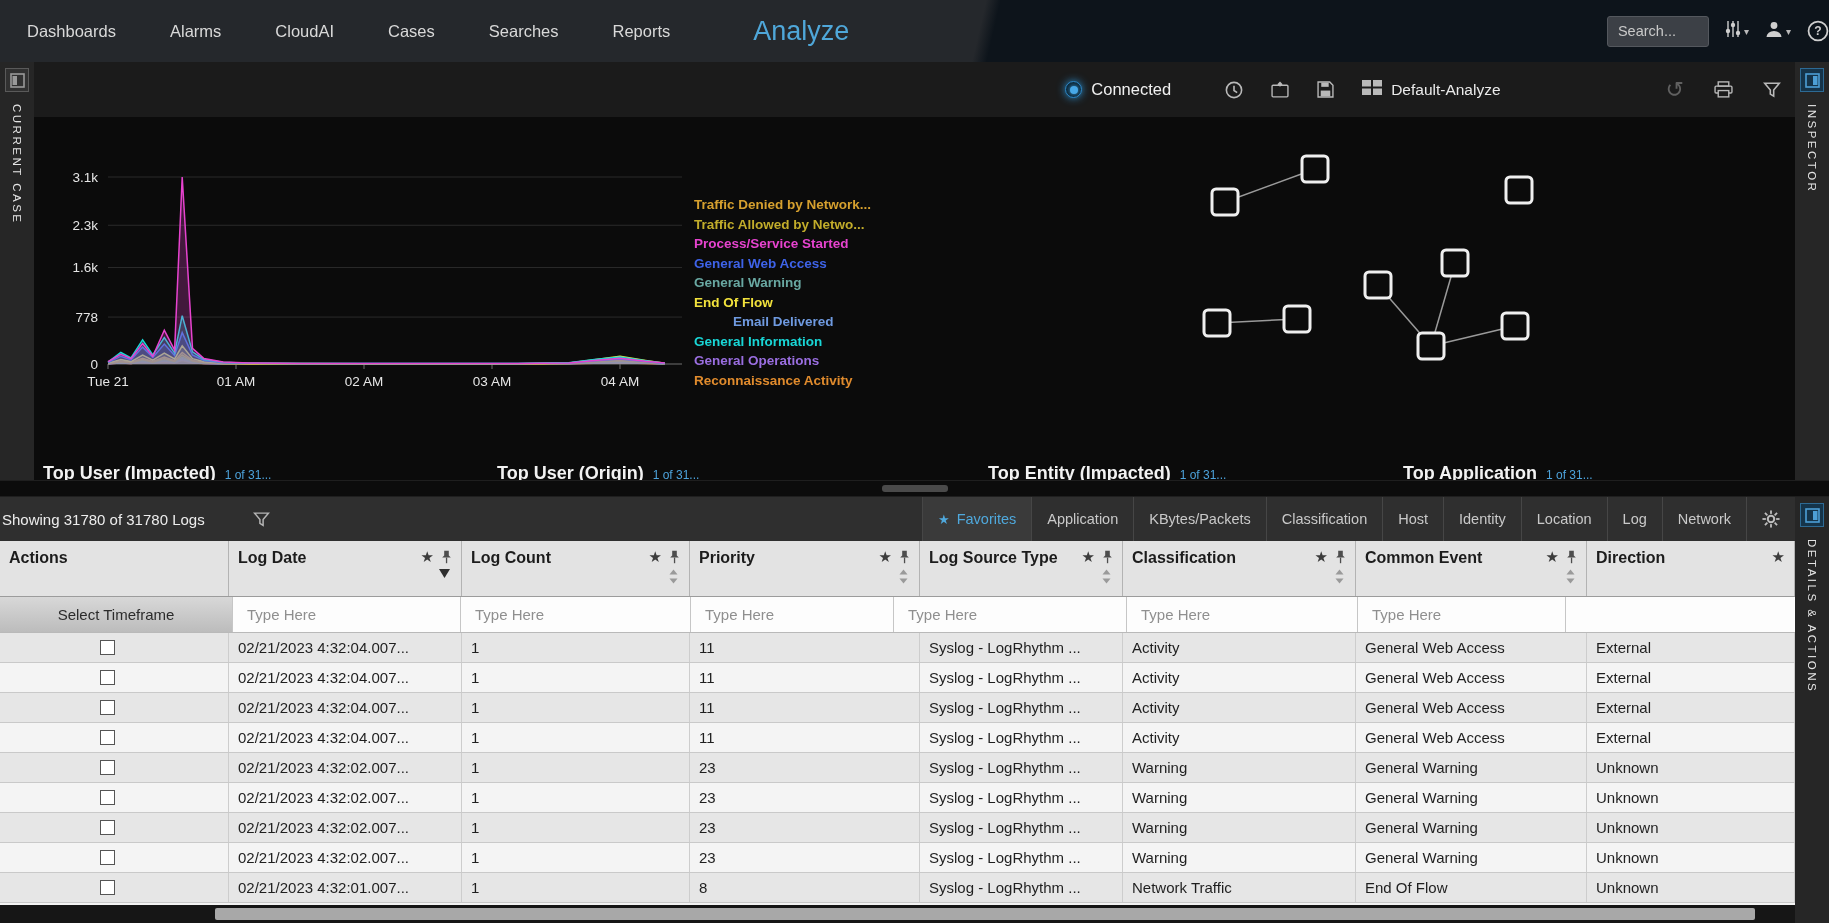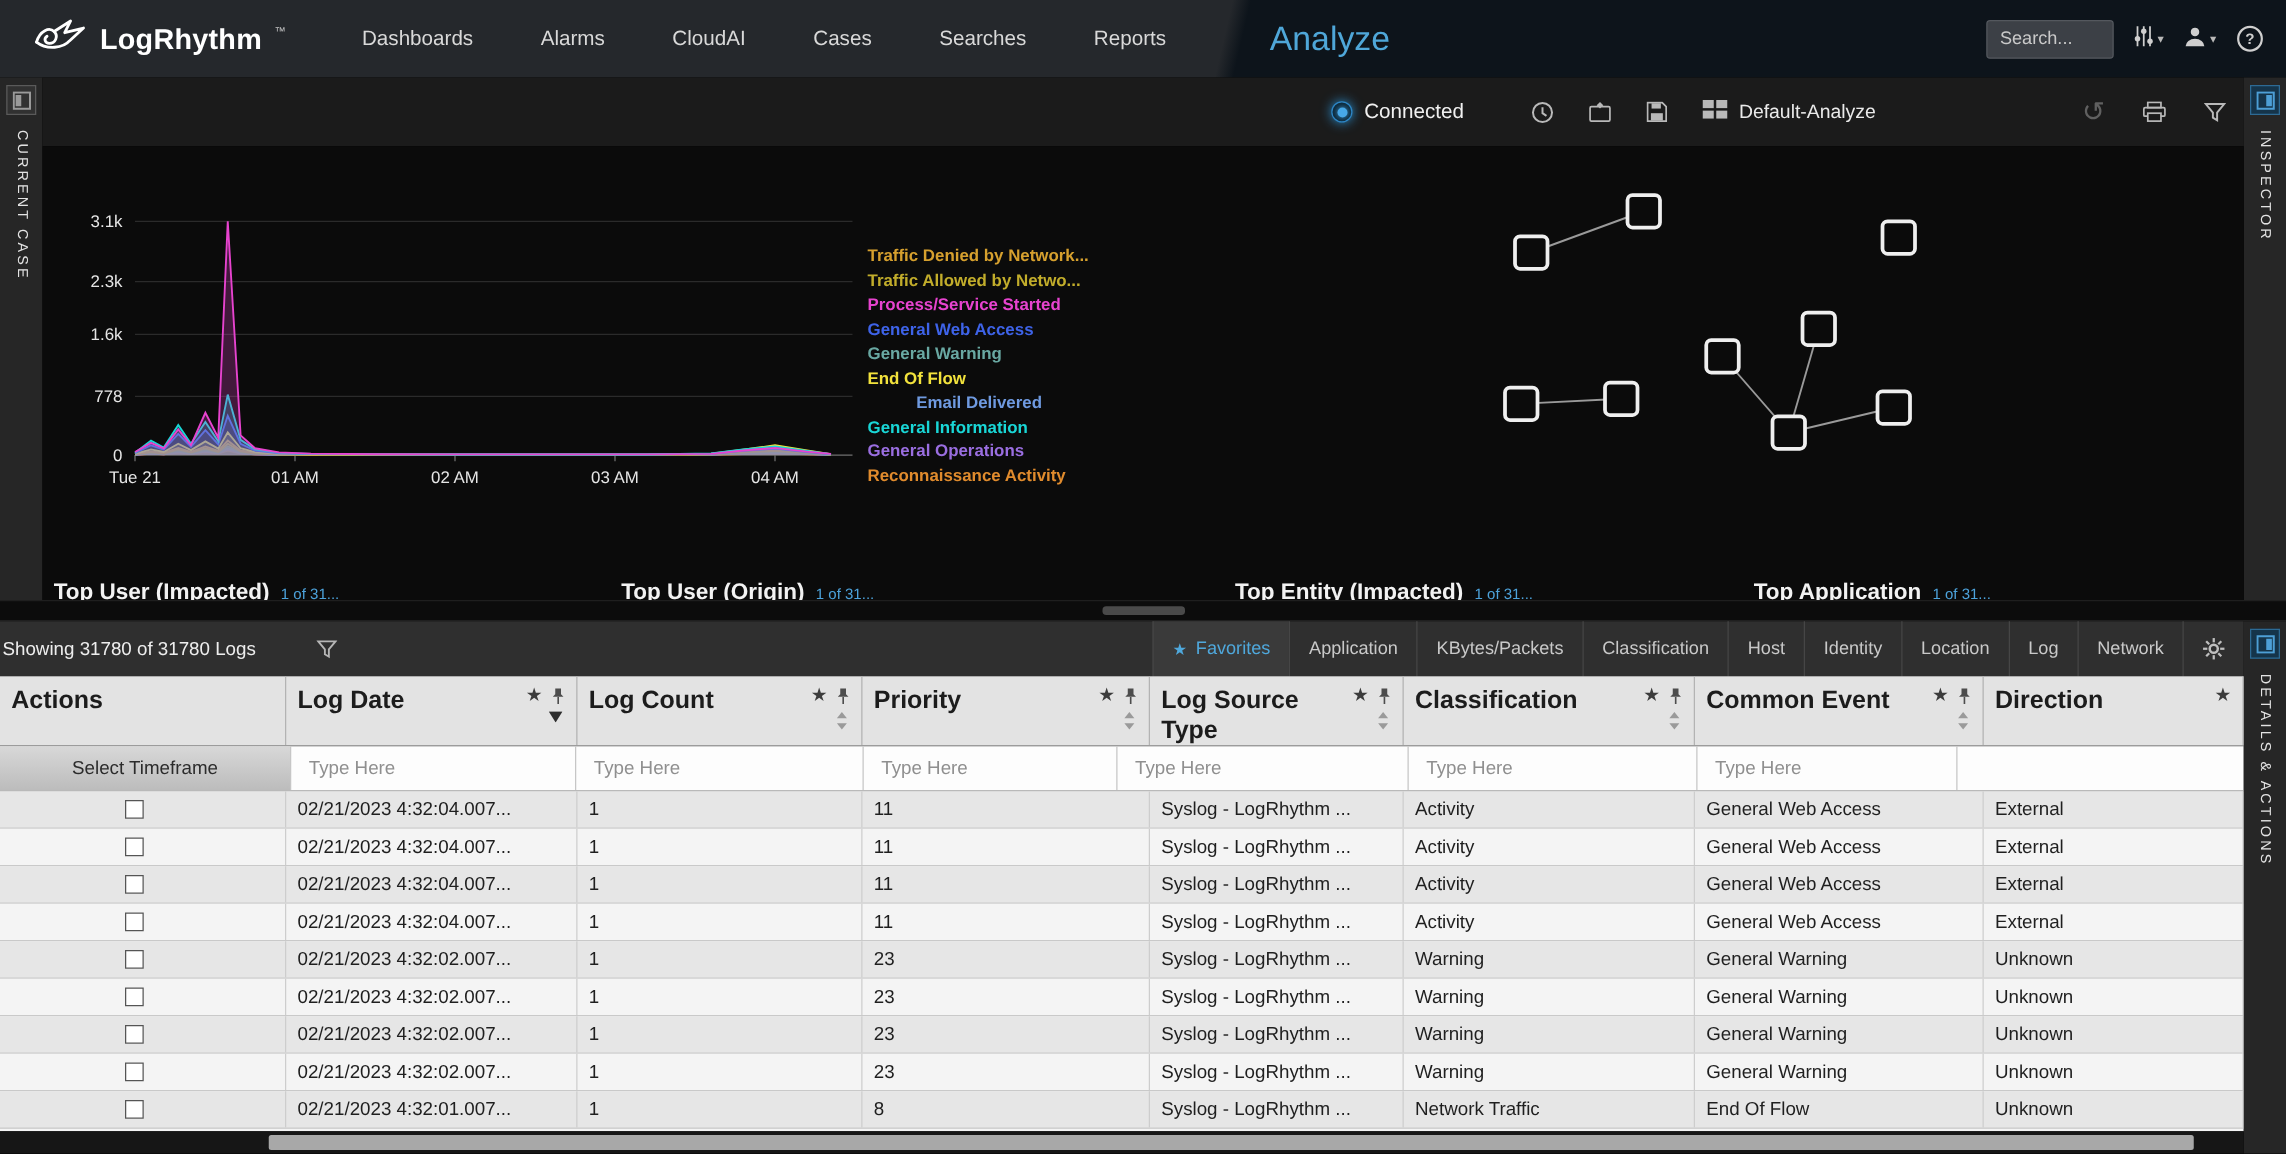--- a/index.html
+++ b/index.html
@@ -9,21 +9,21 @@
 
   
   .topnav { height:62px; flex:0 0 62px; display:flex; align-items:center;
     background:linear-gradient(103deg,#25282c 0%,#25282c 53.5%,#0d141b 54.3%,#0d141b 100%); }
   .brand { display:flex; align-items:center; gap:10px; padding:0 34px 0 26px; cursor:pointer; }
   .brand-name { color:#fff; font-size:23px; font-weight:bold; letter-spacing:.2px; }
   .brand-tm { color:#c5c5c5; font-size:9px; margin-top:-12px; }
   .nav-items { display:flex; height:100%; align-items:center; }
   .nav-item { color:#d9d9d9; font-size:16.5px; padding:0 27px; cursor:pointer; }
   .analyze-tab { color:#4fa7d9; font-size:27px; font-weight:300; padding:0 10px; margin-left:46px; cursor:pointer; }
-  .topnav-right { margin-left:auto; display:flex; align-items:center; gap:16px; padding-right:18px; }
+  .topnav-right { margin-left:auto; display:flex; align-items:center; gap:16px; }
   .search-box { width:102px; height:31px; background:#3c4046; border:1px solid #54585e; border-radius:3px;
      color:#c9c9c9; font-size:14.5px; padding:0 10px; outline:none; }
   .search-box::placeholder { color:#c9c9c9; }
   .tn-icon { display:flex; align-items:center; gap:3px; cursor:pointer; }
   .caret { color:#b9b9b9; font-size:10px; }
 
   
   .upper { height:418px; flex:0 0 418px; display:flex; }
   .rail { width:34px; flex:0 0 34px; background:#262626; display:flex; flex-direction:column; align-items:center; }
   .rail-btn { width:24px; height:24px; margin-top:6px; border:1px solid #5a5a5a; background:#313131;
@@ -67,21 +67,21 @@
   .gh-funnel { margin-left:48px; display:flex; align-items:center; cursor:pointer; }
   .grid-tabs { margin-left:auto; display:flex; align-items:stretch; height:100%; }
   .gtab { display:flex; align-items:center; gap:7px; padding:0 15px; color:#c9c9c9; font-size:14.5px;
       border-left:1px solid #464646; cursor:pointer; white-space:nowrap; }
   .gtab.active { color:#4fa8dc; background:#3a3a3a; }
   .tab-star { font-size:13px; }
   .gear-btn { display:flex; align-items:center; padding:0 15px; border-left:1px solid #464646; cursor:pointer; height:100%; }
 
   .table-header { height:56px; flex:0 0 56px; background:#e3e3e3; display:flex; border-bottom:1px solid #9c9c9c; overflow:hidden; }
   .th { position:relative; border-right:1px solid #b3b3b3; padding:7px 9px; flex:0 0 auto; cursor:pointer; }
-  .th-label { color:#1c1c1c; font-size:20px; font-weight:bold; line-height:1.2; max-width:calc(100% - 52px); }
+  .th-label { color:#1c1c1c; font-size:16px; font-weight:bold; line-height:1.2; max-width:calc(100% - 52px); }
   .th-icons { position:absolute; top:8px; right:9px; display:flex; align-items:center; gap:7px; }
   .th-star { color:#3c3c3c; font-size:15px; line-height:1; cursor:pointer; }
   .th-pin { display:flex; cursor:pointer; }
   .th-sorter { position:absolute; right:11px; top:28px; cursor:pointer; display:flex; }
 
   .filter-row { height:36px; flex:0 0 36px; background:#fdfdfd; display:flex; border-bottom:1px solid #b9b9b9; overflow:hidden; }
   .fc { border-right:1px solid #c6c6c6; display:flex; align-items:center; flex:0 0 auto; font-size:15px; }
   .fc-check { padding-left:10px; gap:9px; color:#1f1f1f; }
   .fc-type { padding-left:14px; color:#8f8f8f; cursor:text; }
   .btn-timeframe { width:100%; height:100%; background:linear-gradient(#d8d8d8,#bcbcbc); display:flex;
@@ -100,30 +100,20 @@
 
   .hscroll { height:18px; flex:0 0 18px; background:#161616; position:relative; }
   .hscroll-handle { position:absolute; top:3px; left:215px; right:40px; height:12px; background:#a8a8a8; border-radius:2px; cursor:pointer; }
 </style>
 </head>
 <body>
 
 <div class="app">
 
   <div class="topnav">
-    <div class="brand">
-      <span>
-        <svg width="44" height="32" viewBox="0 0 46 34" fill="none" stroke="#ffffff" stroke-width="2.4" stroke-linecap="round" stroke-linejoin="round">
-          <path d="M3 22 C6 12 14 9 18 13 C22 17 19 23 14 23 C10 23 9 19 12 17"></path>
-          <path d="M18 13 L32 4 L27 14 L43 10 L31 21 C26 27 12 29 3 22"></path>
-        </svg>
-      </span>
-      <span class="brand-name">LogRhythm</span>
-      <span class="brand-tm">™</span>
-    </div>
     <div class="nav-items">
         <div class="nav-item">Dashboards</div>
         <div class="nav-item">Alarms</div>
         <div class="nav-item">CloudAI</div>
         <div class="nav-item">Cases</div>
         <div class="nav-item">Searches</div>
         <div class="nav-item">Reports</div>
       </div>
     <div class="analyze-tab">Analyze</div>
     <div class="topnav-right">

